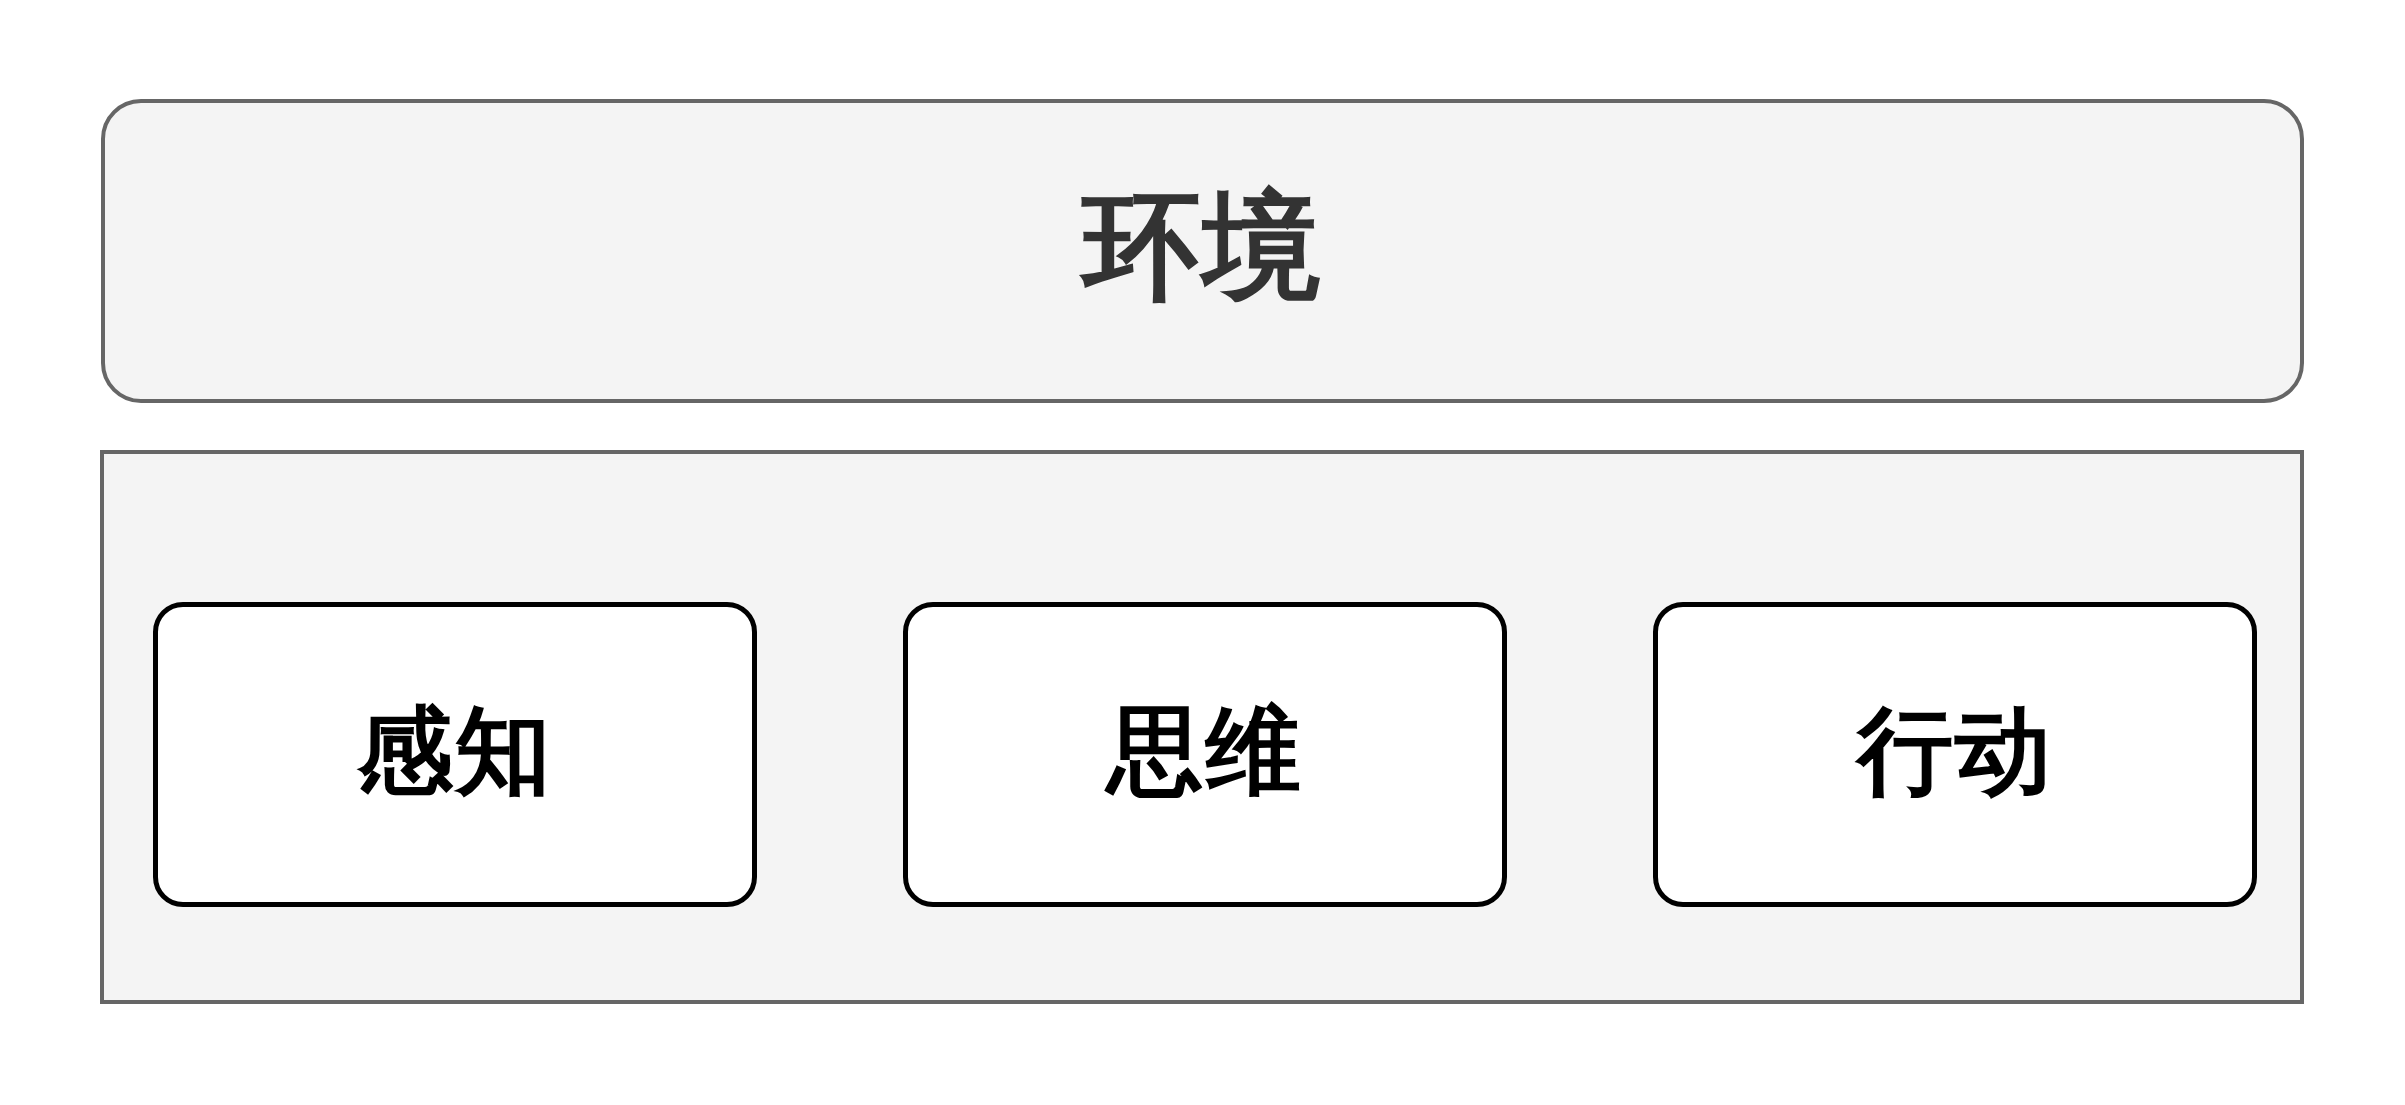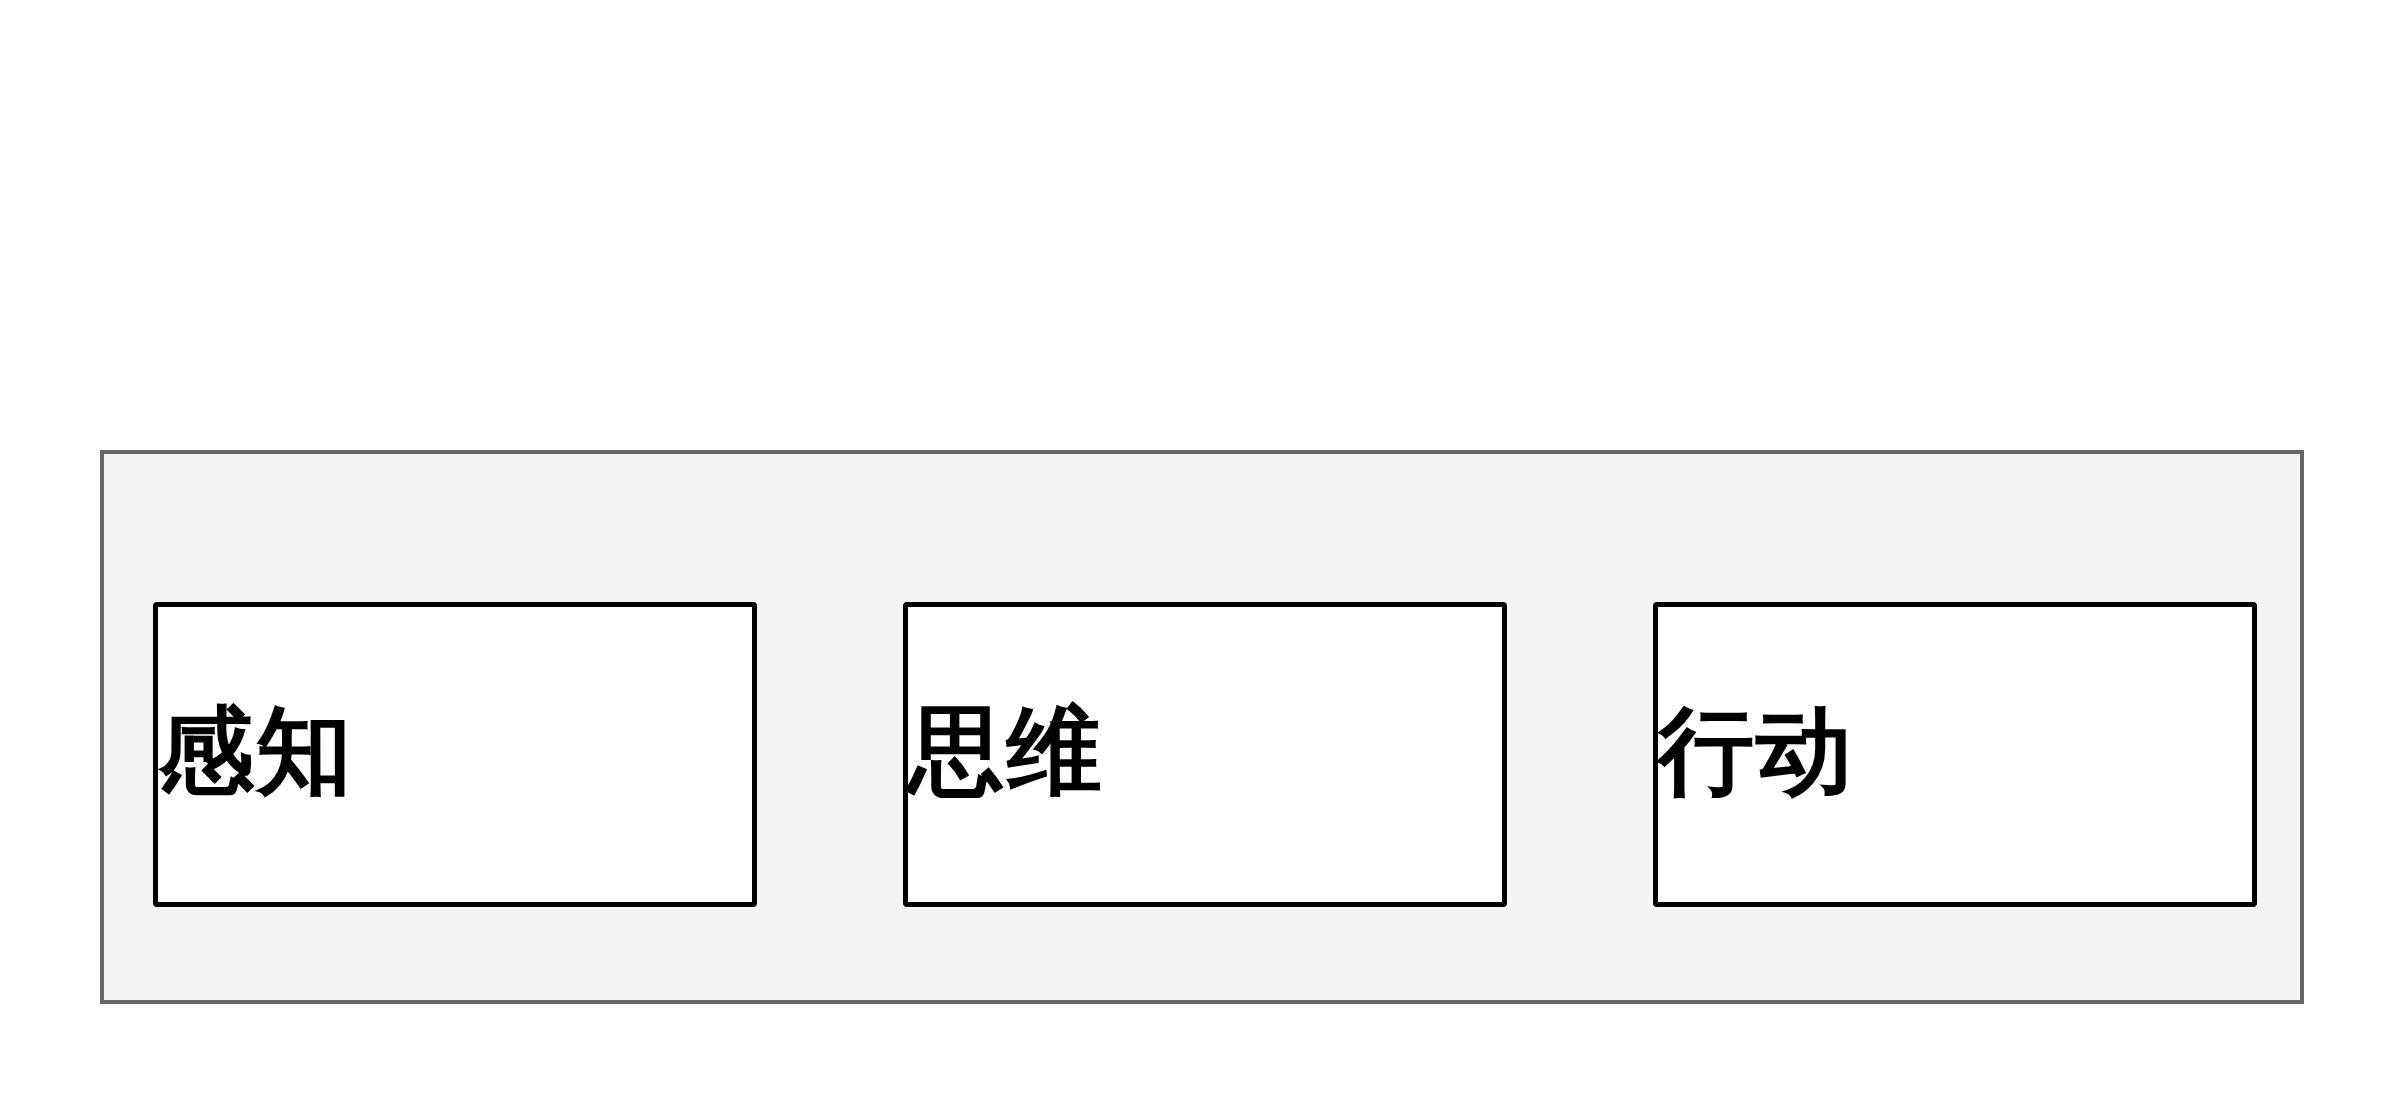--- a/index.html
+++ b/index.html
@@ -46,40 +46,43 @@
     width: 2204px; height: 554px;
     background: var(--container-fill);
     border: 4px solid var(--container-border);
   }
   .node {
     position: absolute;
     top: 148px;             
     width: 604px; height: 305px;
     background: var(--node-fill);
     border: 5px solid var(--node-border);
-    border-radius: 4px;
-    display: flex; align-items: center; justify-content: flex-start;
+    border-radius: 30px;
+    display: flex; align-items: center; justify-content: center;
   }
   .node-perception { left: 49px; }   
   .node-thinking   { left: 799px; }  
   .node-action     { left: 1549px; } 
   .node-label {
     font-size: 96px;
     font-weight: bold;
     color: var(--node-text);
     letter-spacing: 2px;
     line-height: 1;
     padding-bottom: 8px;
   }
 </style>
 </head>
 <body>
 
 <div class="canvas">
 
+  <div class="env-box">
+    <span class="env-label">环境</span>
+  </div>
 
   <div class="agent-container">
 
     <div class="node node-perception">
       <span class="node-label">感知</span>
     </div>
 
     <div class="node node-action">
       <span class="node-label">行动</span>
     </div>

